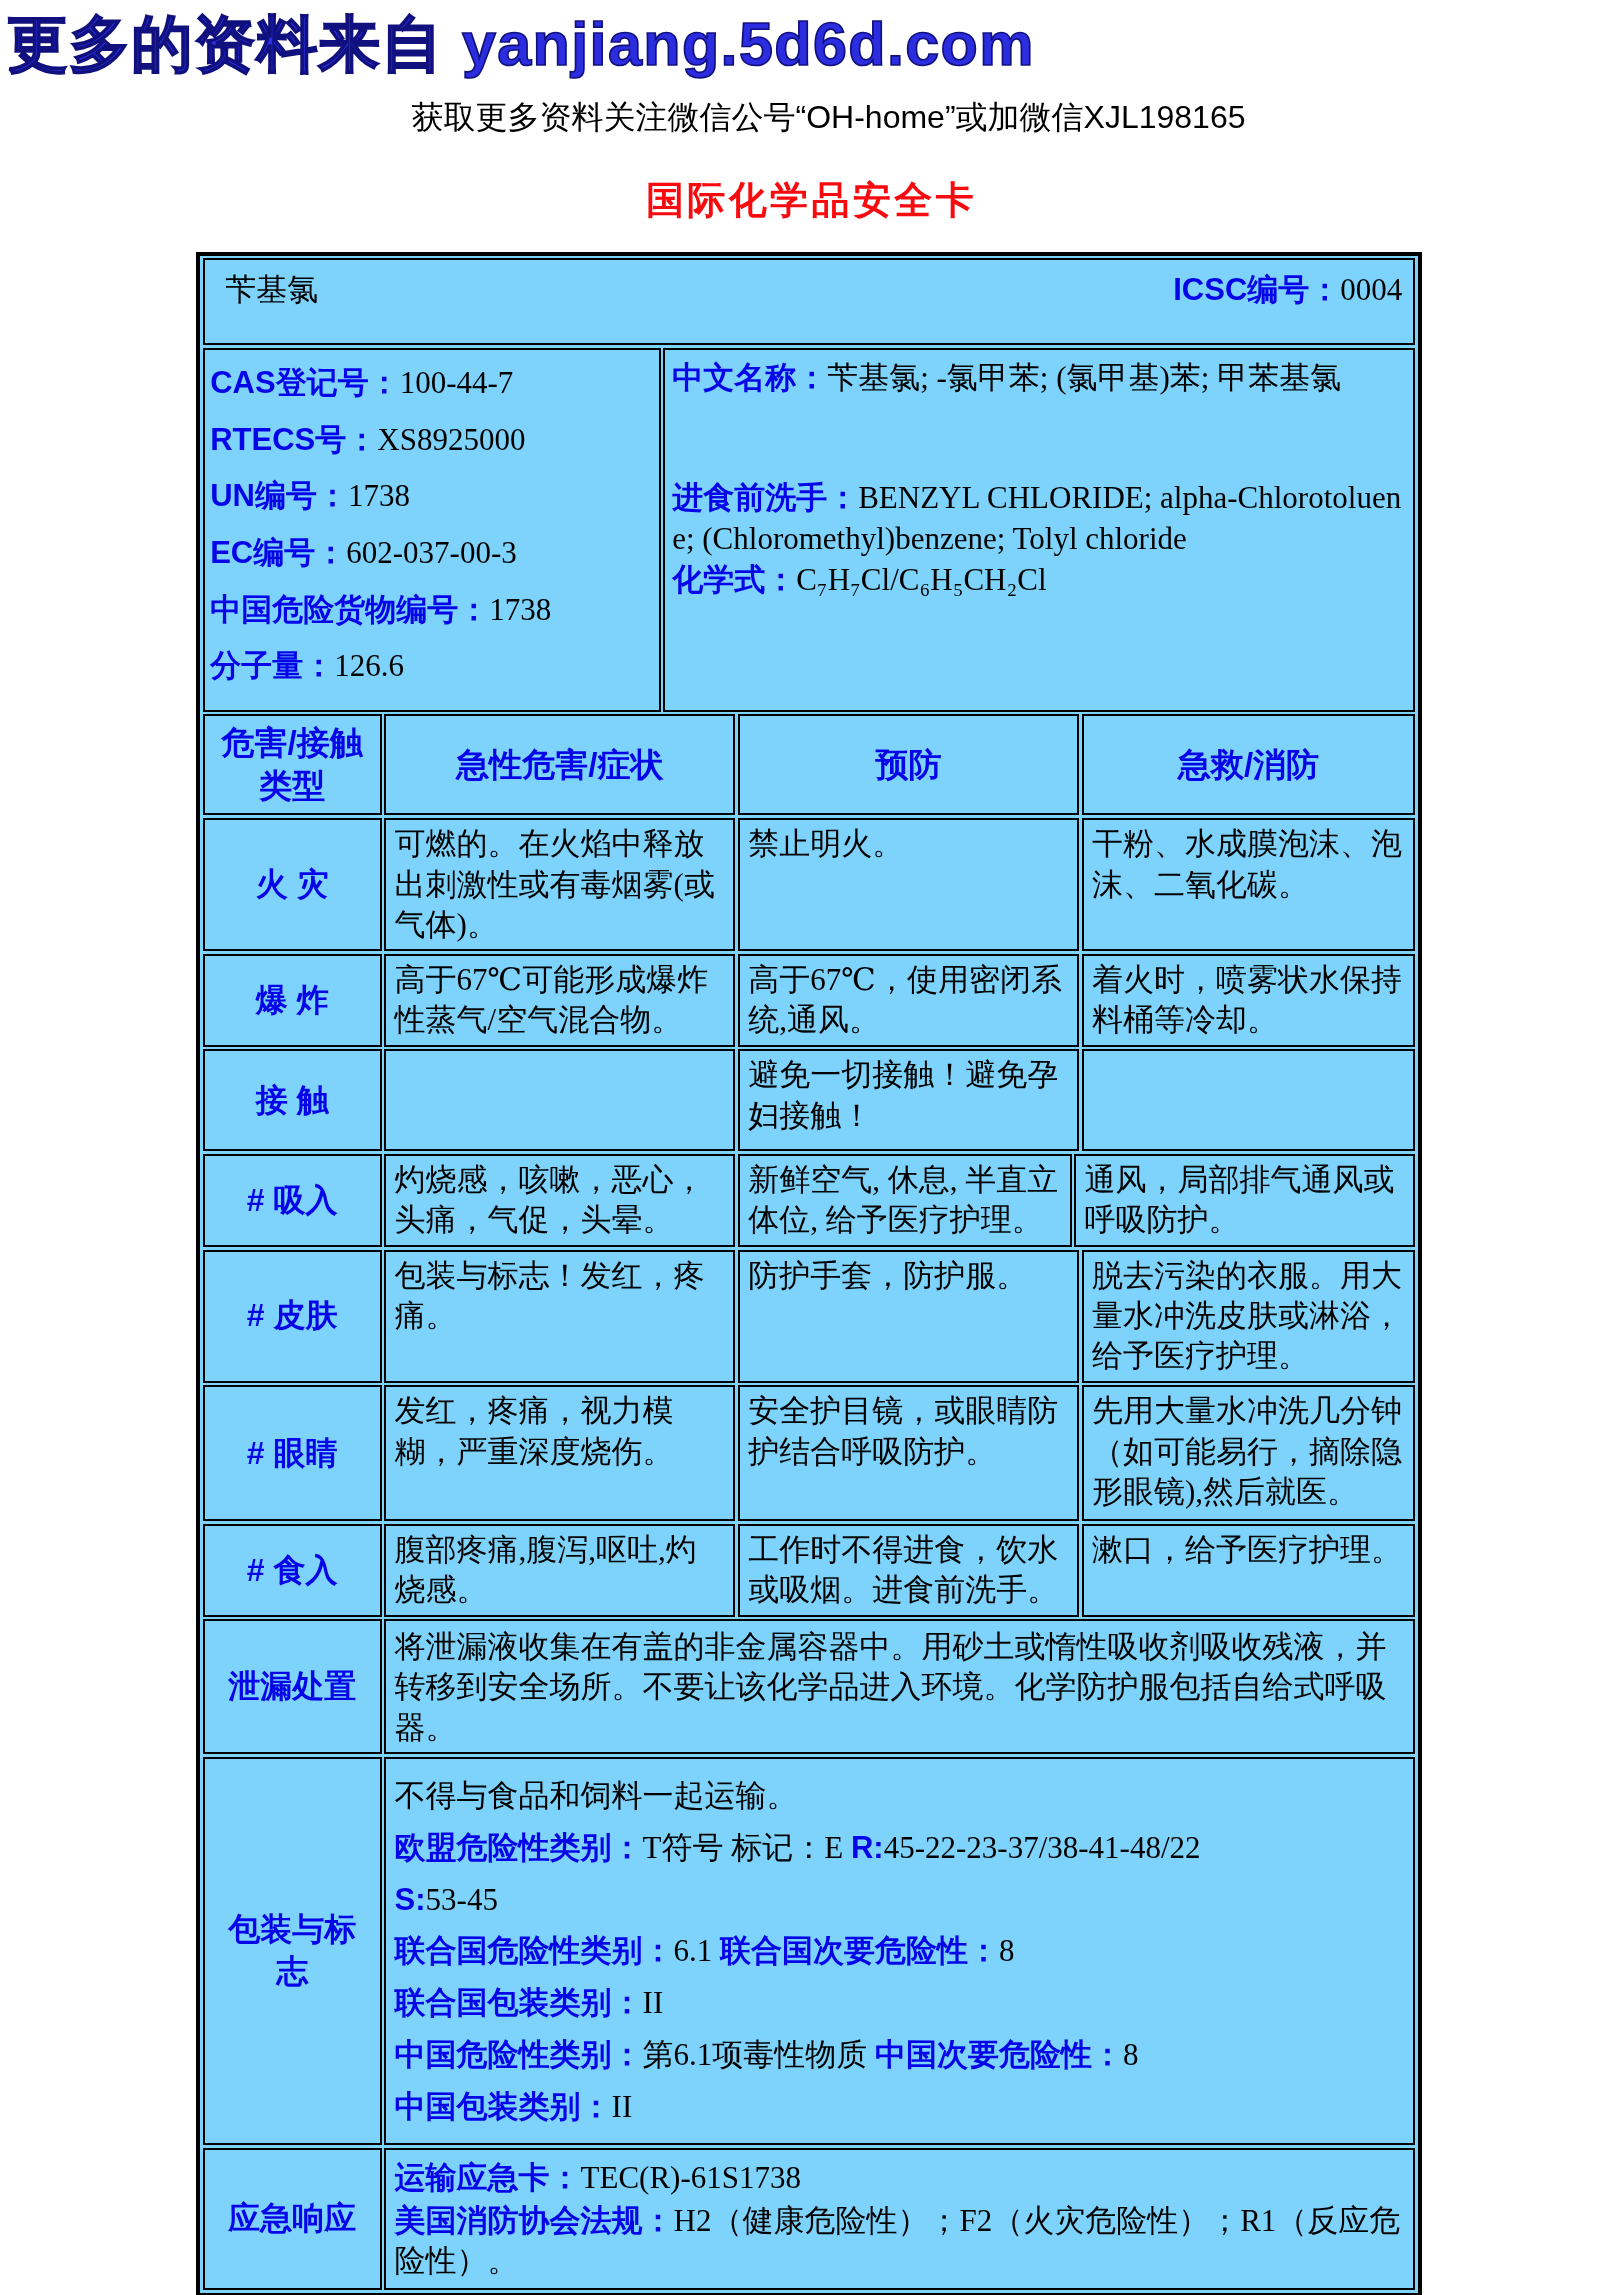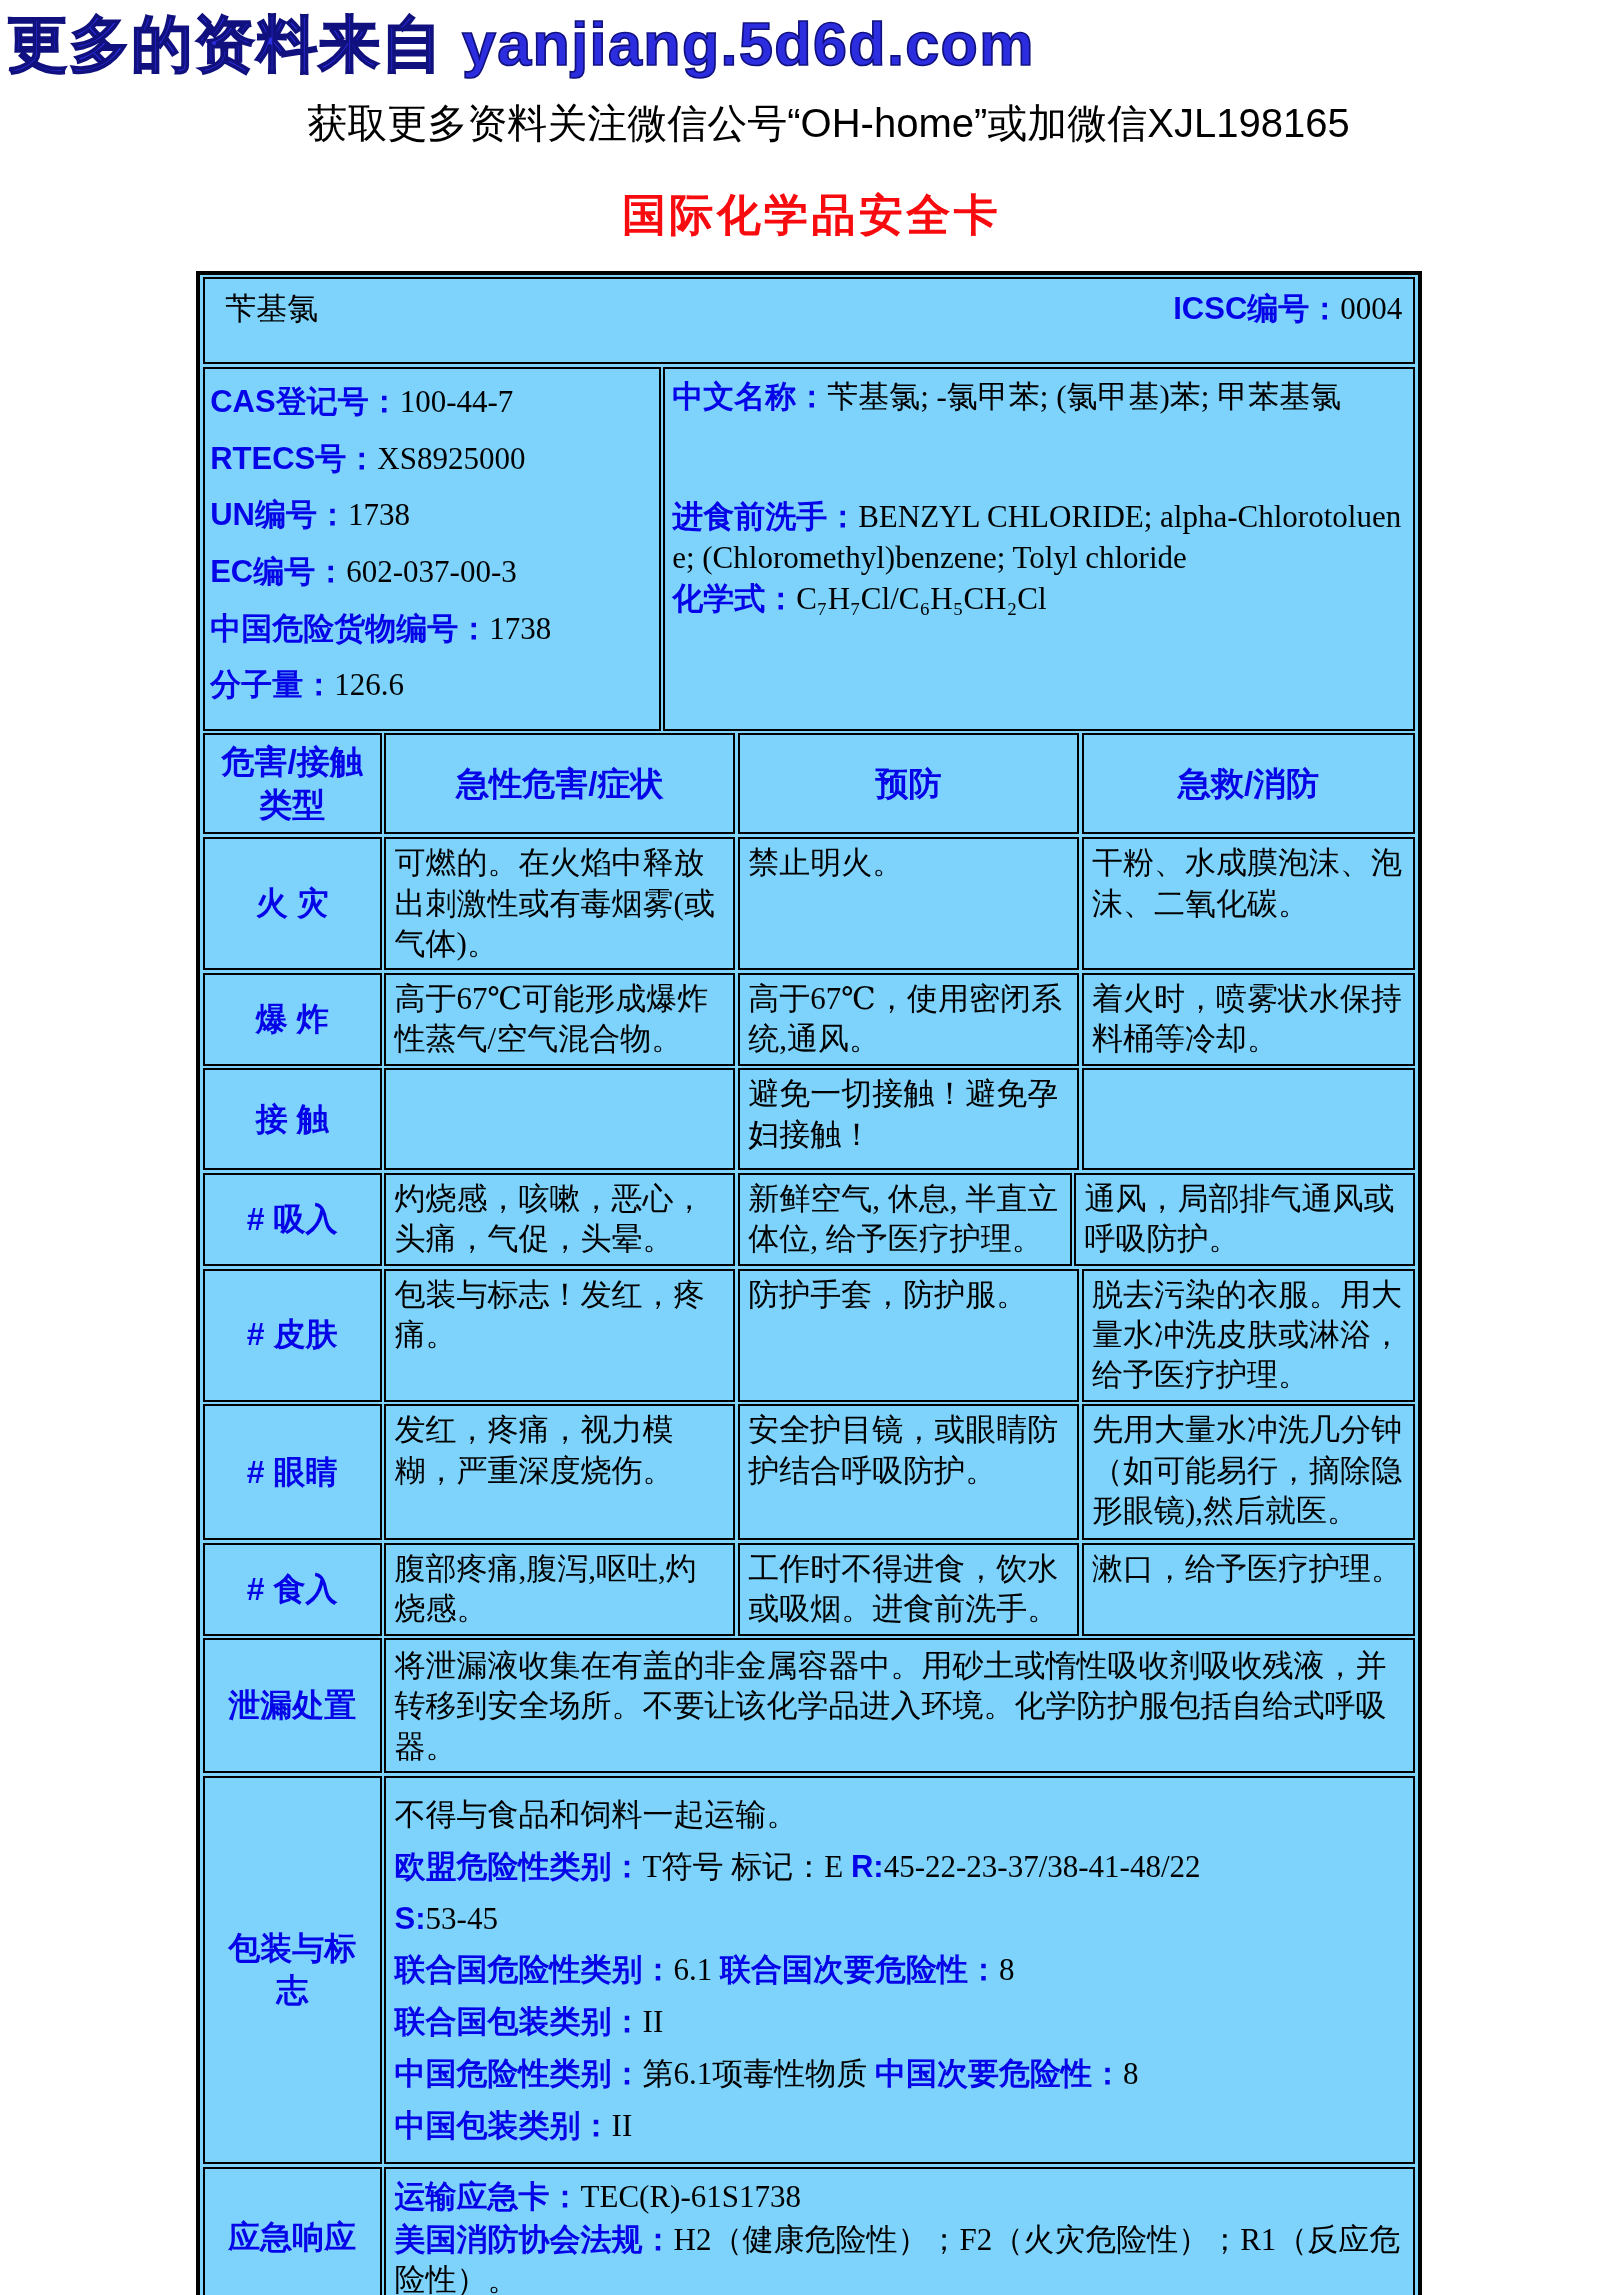--- a/index.html
+++ b/index.html
@@ -18,30 +18,30 @@
     font-weight: bold;
     font-size: 61px;
     color: #2d2de0;
     -webkit-text-stroke: 1.7px #10107e;
     letter-spacing: 1.4px;
   }
   .banner2 {
     margin-top: 9.5px;
     text-align: center;
     font-family: "Liberation Sans", "DejaVu Sans", sans-serif;
-    font-size: 40px;
+    font-size: 32px;
     color: #000;
     padding-left: 34px;
   }
   .doc-title {
     margin-top: 35px;
     text-align: center;
     font-family: "Liberation Sans", "DejaVu Sans", sans-serif;
     font-weight: bold;
-    font-size: 44px;
+    font-size: 38px;
     letter-spacing: 3.4px;
     color: #f80b0f;
   }
   
   .card {
     margin: 26px 0 0 196px;
     width: 1226px;
     border: 4.1px solid #000;
     padding: 2.7px;
     display: flex;

